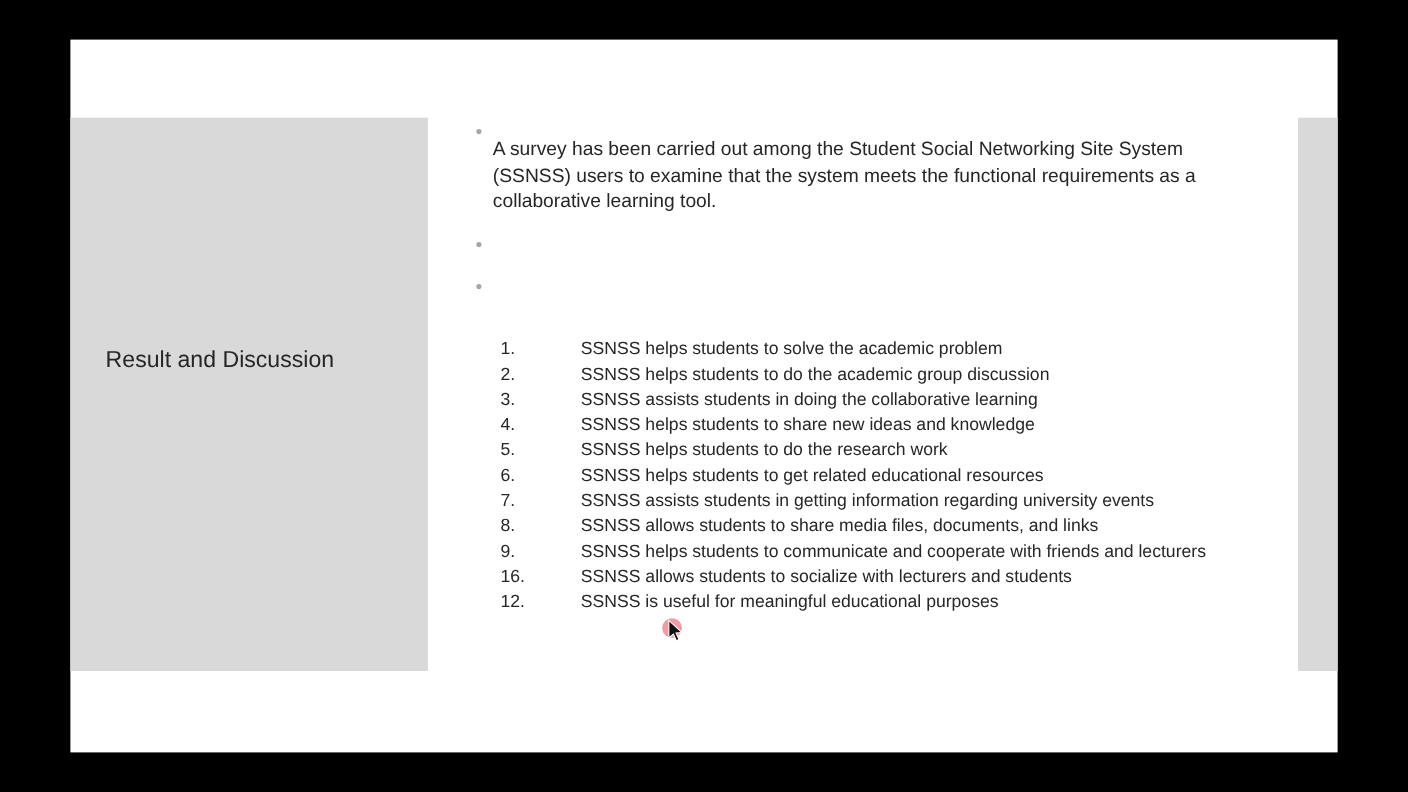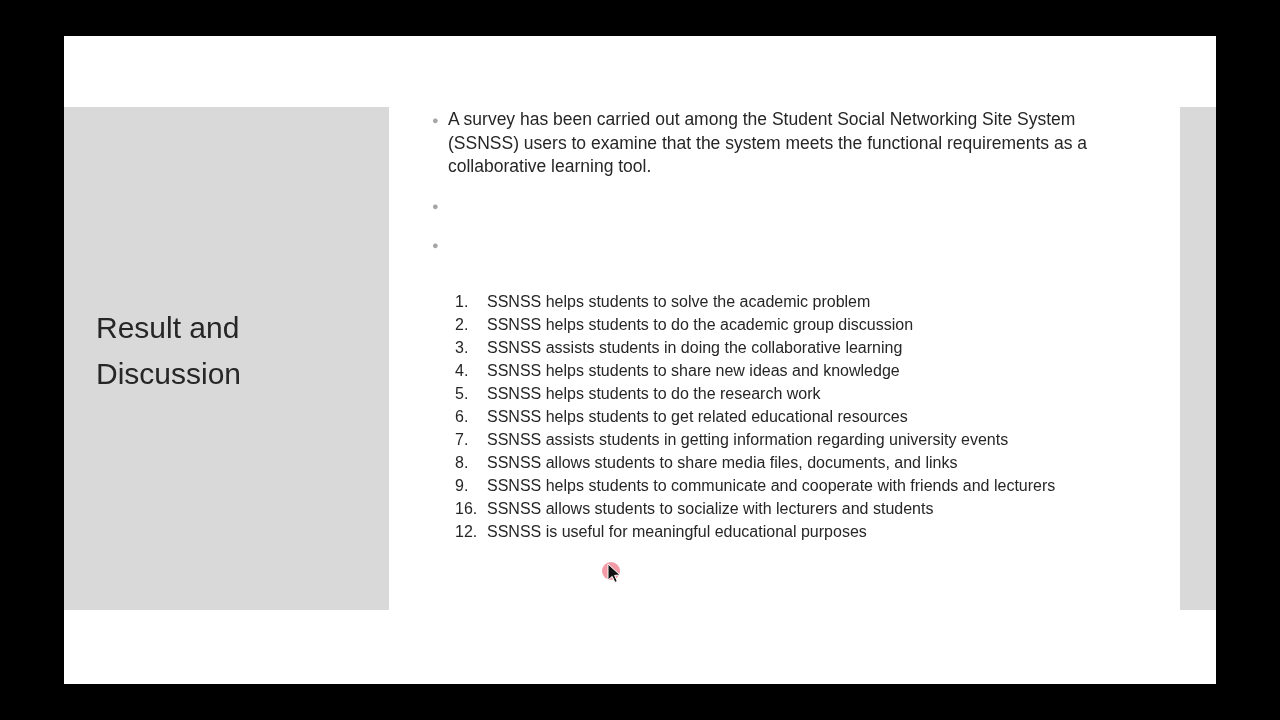--- a/index.html
+++ b/index.html
@@ -39,21 +39,21 @@
     top: 71px;
     width: 36px;
     height: 503px;
     background: #d9d9d9;
   }
   .slide-title {
     position: absolute;
     left: 32px;
     top: 198px;
     width: 215px;
-    font-size: 30px;
+    font-size: 21px;
     line-height: 46px;
     color: #262626;
     font-weight: 400;
   }
   .content {
     position: absolute;
     left: 368px;
     top: 72px;
     width: 770px;
     color: #262626;
@@ -67,36 +67,38 @@
   }
   .bullet-item .marker {
     flex: 0 0 16px;
     color: #a6a6a6;
     font-size: 11px;
     line-height: 23.5px;
     padding-top: 1px;
   }
   .bullet-item .btext {
     width: 640px;
+    margin-top: 16px;
   }
   .numbered-list {
     margin-top: 32px;
     padding-left: 23px;
   }
   .num-item {
     display: flex;
     font-size: 16px;
     line-height: 23px;
   }
   .num-item .num {
     flex: 0 0 32px;
     color: #262626;
   }
   .num-item .ntext {
     flex: 1 1 auto;
+    margin-left: 41px;
   }
   .cursor {
     position: absolute;
     left: 598px;
     top: 558px;
     width: 30px;
     height: 30px;
     pointer-events: none;
   }
 </style>

